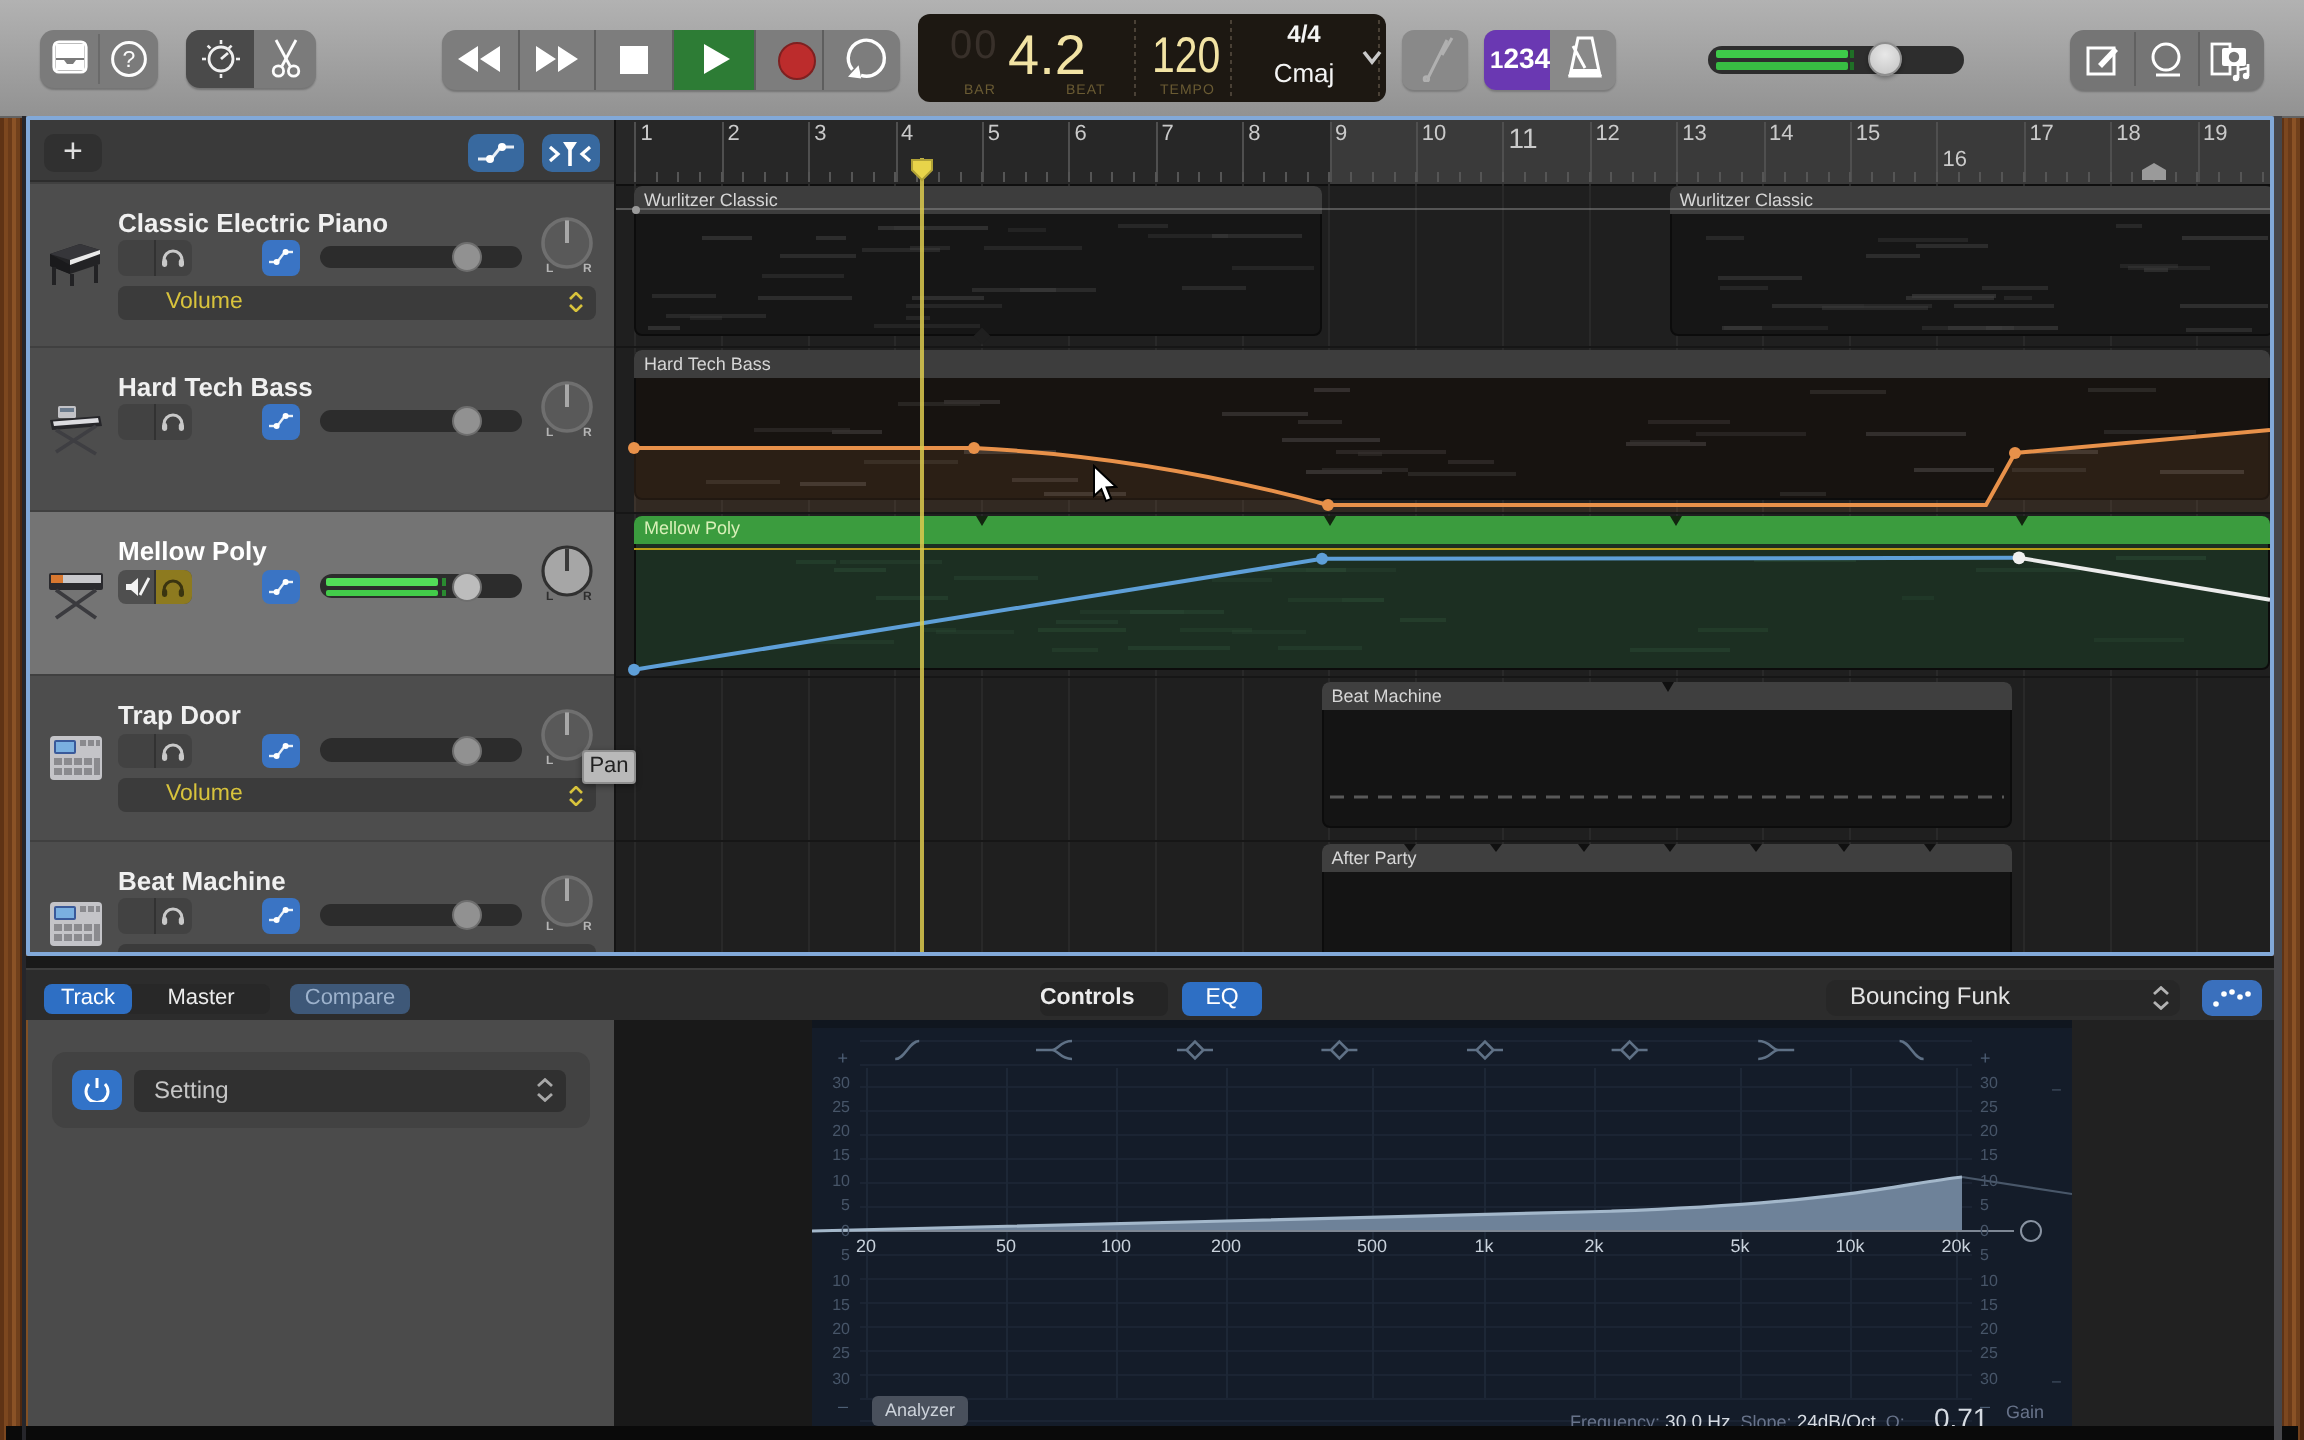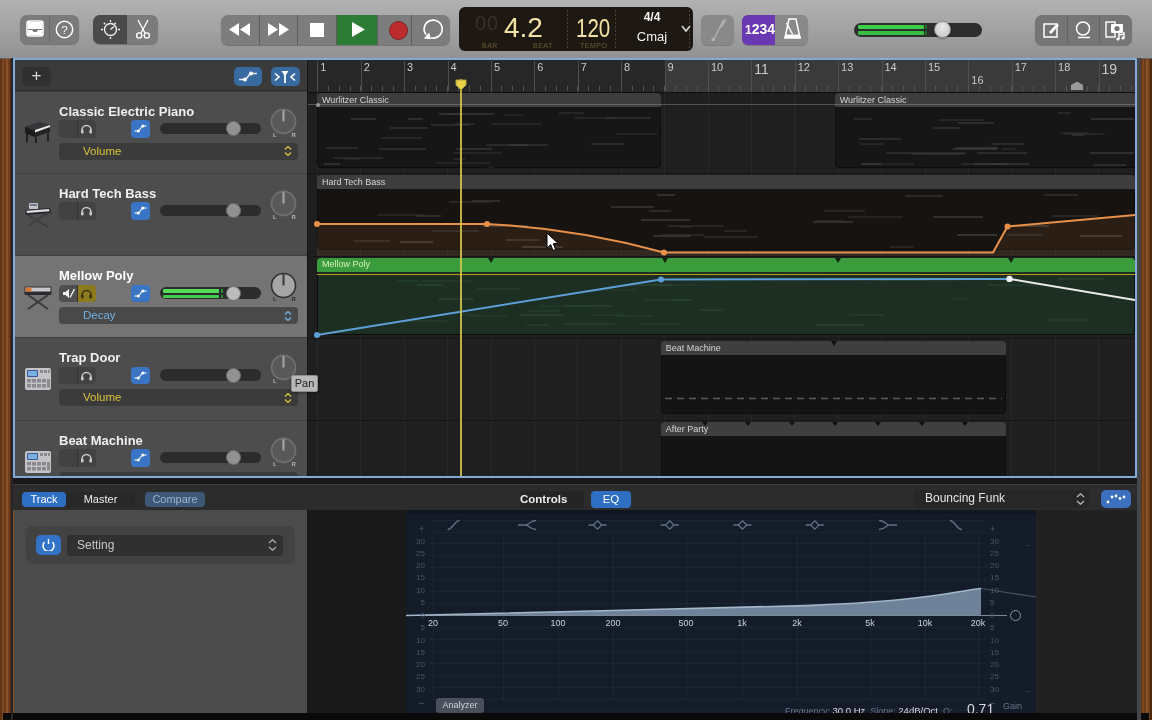--- a/index.html
+++ b/index.html
@@ -271,25 +271,20 @@
   <div class="abs" style="left:148px;top:38.6px;width:56px;height:3.5px;background:#43cb4a;border-radius:1px;"></div>
   <div class="abs" style="left:206px;top:33px;width:2px;height:3.5px;background:#2a8a30;"></div>
   <div class="abs" style="left:206px;top:38.6px;width:2px;height:3.5px;background:#2a8a30;"></div>
   <div class="vth" style="background:#bcbcbc;"></div>
   <svg class="abs" style="left:255px;top:16px;" width="27" height="27" viewBox="0 0 27 27">
           <circle cx="13.5" cy="13.5" r="12" fill="#a6a6a6" stroke="#303030" stroke-width="1.6"></circle>
           <line x1="13.5" y1="13.5" x2="13.5" y2="2.2" stroke="#3a3a3a" stroke-width="2"></line>
         </svg>
   <div class="lr" style="left:258px;color:#2e2e2e;">L</div>
         <div class="lr" style="left:276.5px;color:#2e2e2e;">R</div>
-  <div class="ddn" style="background:#494949;"><span style="color:#6fb1e8;">Decay</span>
-    <svg style="position:absolute;right:6px;top:3.5px;" width="8" height="10" viewBox="0 0 8 10">
-            <path d="M1 3.5 L4 0.5 L7 3.5 M1 6.5 L4 9.5 L7 6.5" fill="none" stroke="#6fb1e8" stroke-width="1.3"></path>
-          </svg>
-  </div>
 </div>
 
 <div class="trow" style="top:277.4px;">
   <div class="tname">Trap Door</div>
   <svg class="abs" style="left:8px;top:28px;" width="30" height="26" viewBox="0 0 30 26">
     <rect x="2" y="2" width="26" height="22" rx="2" fill="#c4c4c8"></rect>
     <rect x="4" y="4" width="11" height="7" rx="1" fill="#3a5a9a"></rect>
     <rect x="5" y="5" width="9" height="5" fill="#7ab0e0"></rect>
     <g fill="#8a8a8e">
       <rect x="17" y="4" width="3" height="3"></rect>
@@ -439,21 +434,21 @@
       <div class="abs" style="left:577.5px;top:1px;font-size:11px;color:#cacaca;">14</div>
       <div class="abs" style="left:617.9px;top:1px;width:1px;height:30px;background:#4f4f4f;"></div>
       <div class="abs" style="left:620.9px;top:1px;font-size:11px;color:#cacaca;">15</div>
       <div class="abs" style="left:661.3px;top:1px;width:1px;height:30px;background:#4f4f4f;"></div>
       <div class="abs" style="left:664.3px;top:14px;font-size:11px;color:#cacaca;">16</div>
       <div class="abs" style="left:704.7px;top:1px;width:1px;height:30px;background:#4f4f4f;"></div>
       <div class="abs" style="left:707.7px;top:1px;font-size:11px;color:#cacaca;">17</div>
       <div class="abs" style="left:748.1px;top:1px;width:1px;height:30px;background:#4f4f4f;"></div>
       <div class="abs" style="left:751.1px;top:1px;font-size:11px;color:#cacaca;">18</div>
       <div class="abs" style="left:791.5px;top:1px;width:1px;height:30px;background:#4f4f4f;"></div>
-      <div class="abs" style="left:794.5px;top:1px;font-size:14px;color:#cacaca;">19</div>
+      <div class="abs" style="left:794.5px;top:1px;font-size:11px;color:#cacaca;">19</div>
 <div class="abs" style="left:10.3px;top:26px;width:818px;height:5px;background:repeating-linear-gradient(90deg,#555 0 1px,transparent 1px 10.850px);"></div>
 <div class="abs" style="left:0;top:31.5px;width:828px;height:1px;background:#0f0f0f;"></div>
 <svg class="abs" style="left:763px;top:21px;" width="14" height="10" viewBox="0 0 14 10">
         <path d="M1 9 V4 L7 0.5 L13 4 V9 Z" fill="#9a9a9a"></path>
       </svg>
 <div class="abs" style="left:10.3px;top:31.5px;width:818px;height:384.5px;background:repeating-linear-gradient(90deg,#292929 0 1px,transparent 1px 43.400px);"></div>
 <div class="abs" style="left:0;top:113.3px;width:828px;height:1px;background:#161616;"></div>
 <div class="abs" style="left:0;top:195.6px;width:828px;height:1px;background:#161616;"></div>
 <div class="abs" style="left:0;top:277.9px;width:828px;height:1px;background:#161616;"></div>
 <div class="abs" style="left:0;top:360.2px;width:828px;height:1px;background:#161616;"></div>

